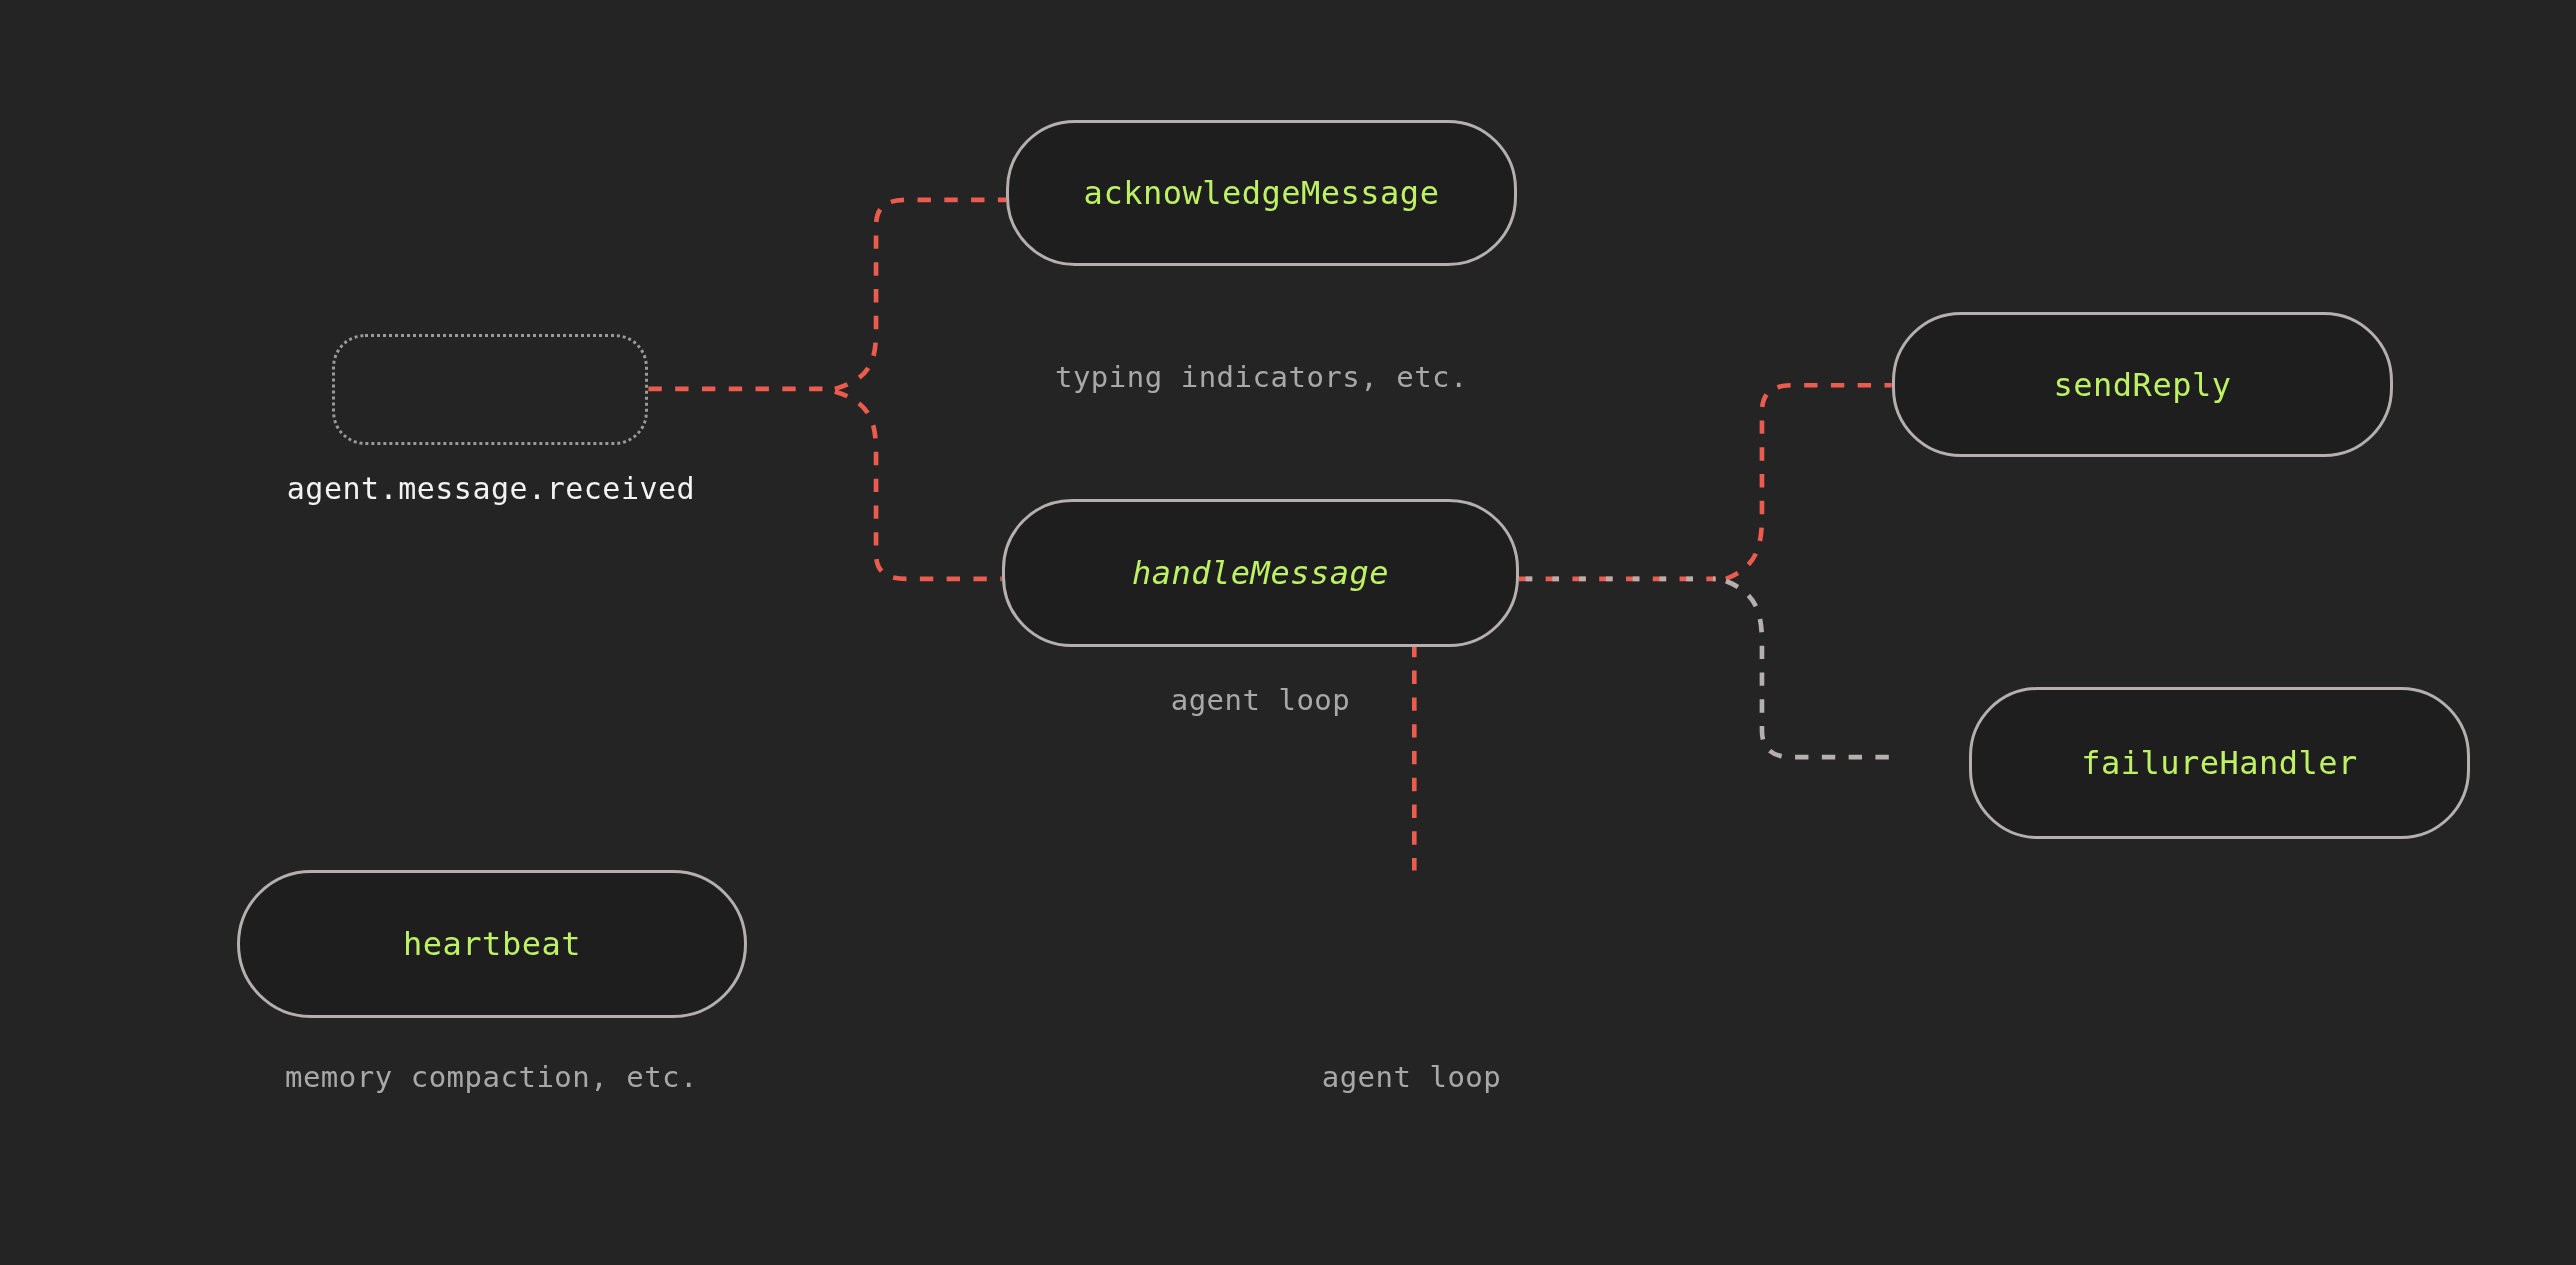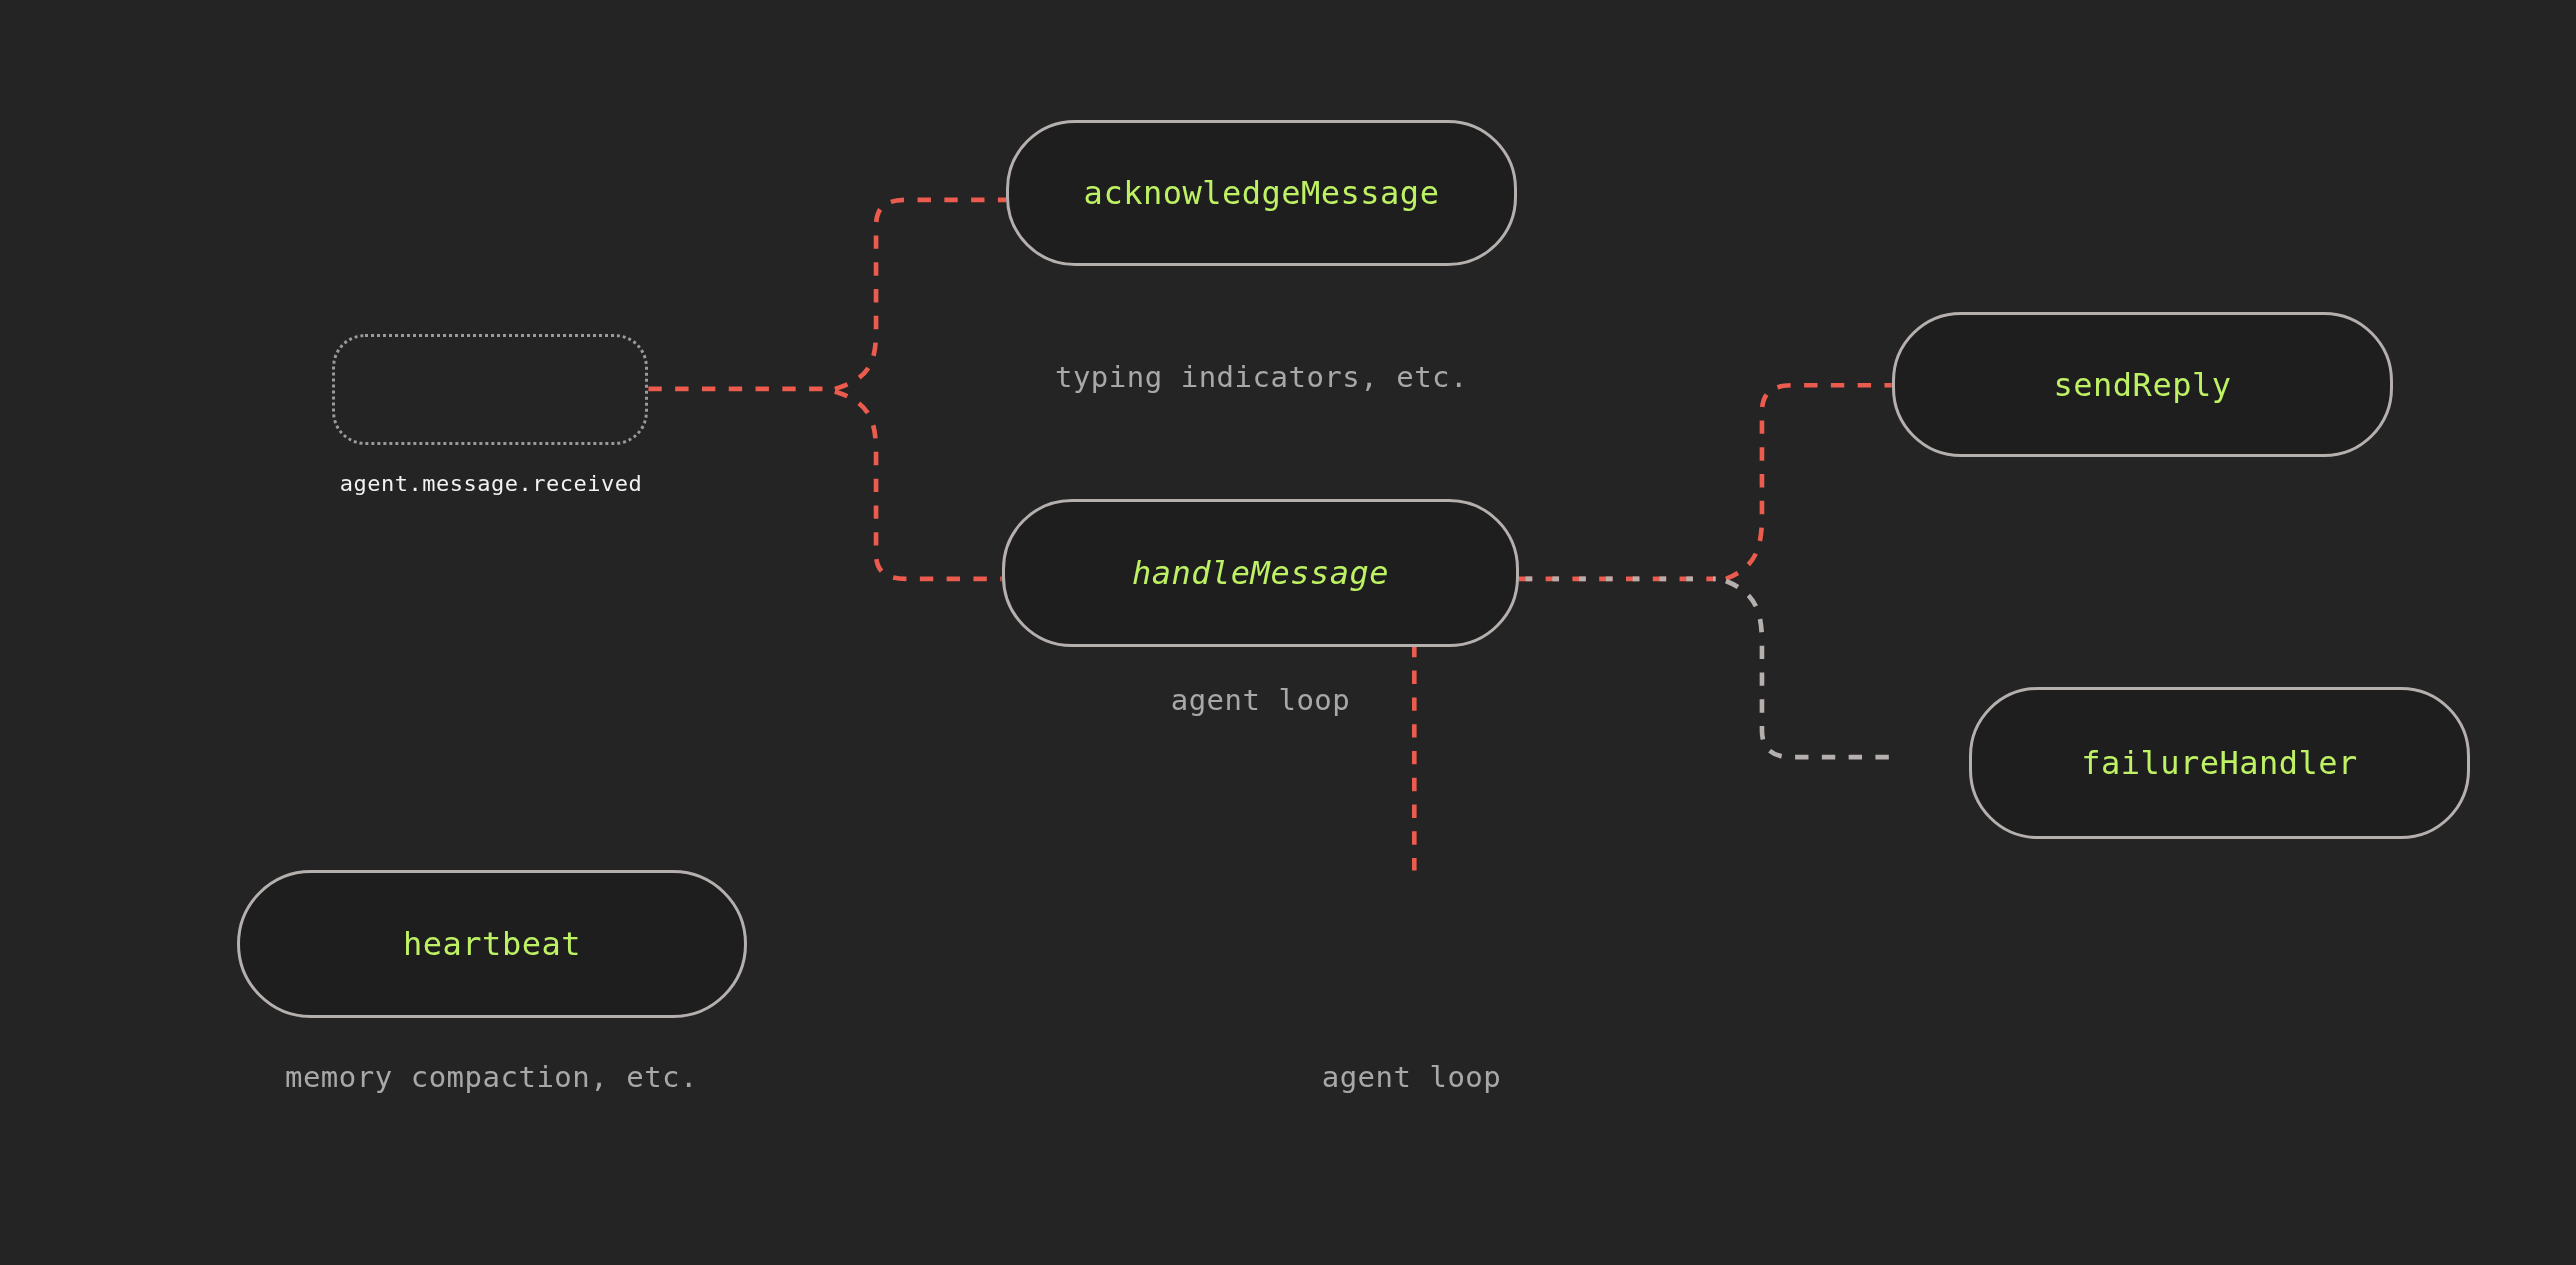--- a/index.html
+++ b/index.html
@@ -43,21 +43,21 @@
     position: absolute;
     color: #a8a8a8;
     font-size: 29px;
     white-space: nowrap;
     letter-spacing: 0.5px;
     text-align: center;
   }
   .label-white {
     position: absolute;
     color: #f2f2f2;
-    font-size: 22px;
+    font-size: 30px;
     white-space: nowrap;
     letter-spacing: 0.5px;
     text-align: center;
   }
 </style>
 </head>
 <body>
 
 <div id="canvas">
 

